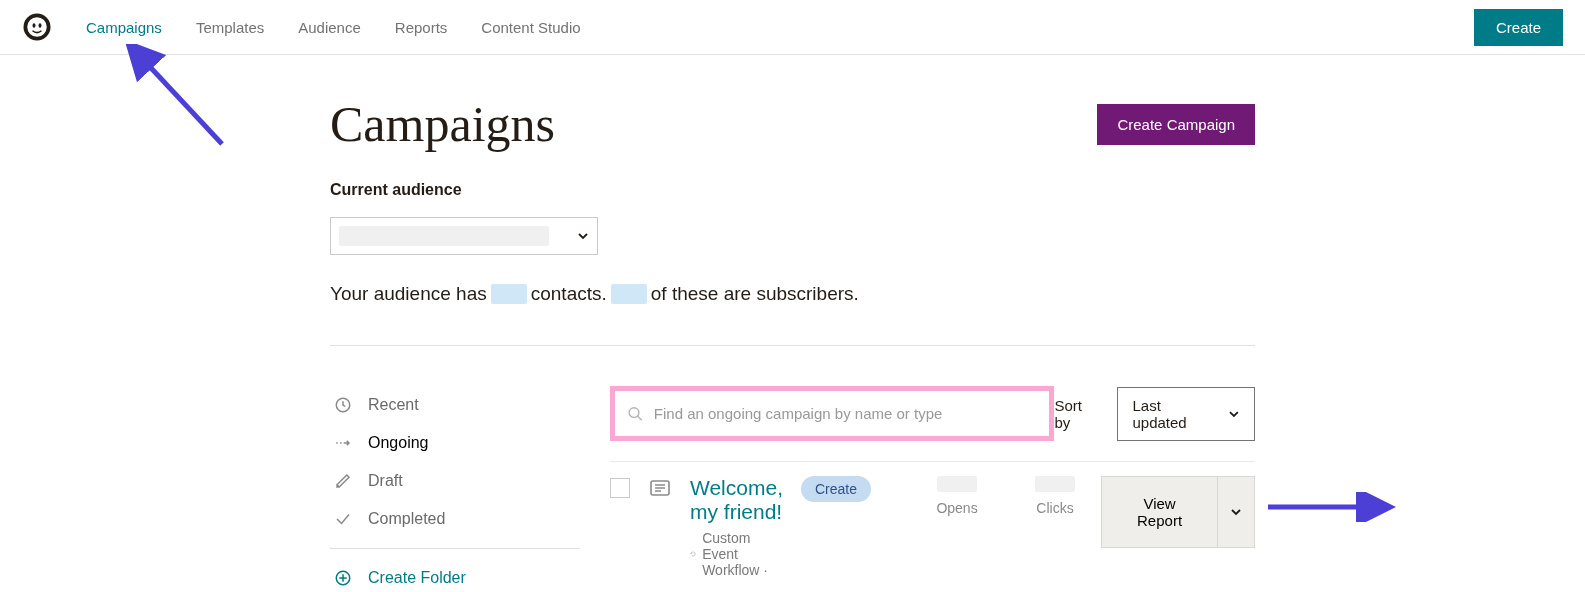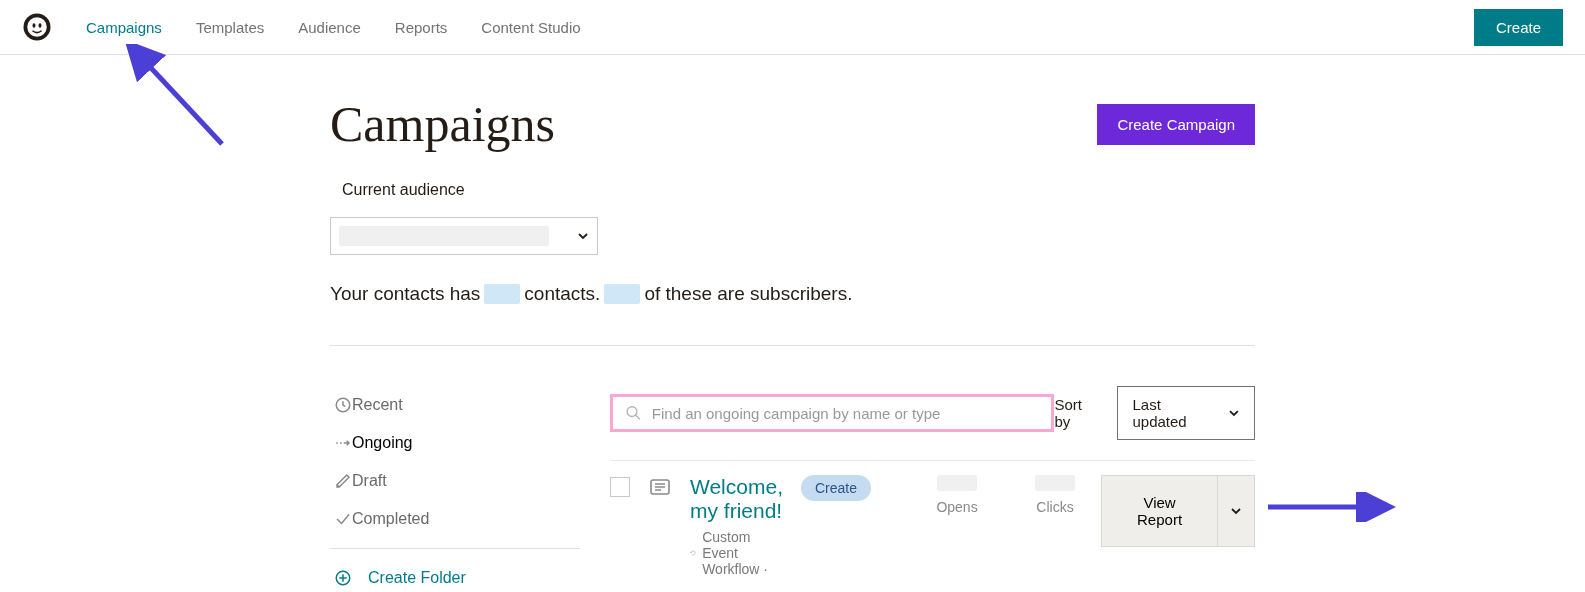--- a/index.html
+++ b/index.html
@@ -43,29 +43,29 @@
       align-items: center;
       justify-content: space-between;
       margin-bottom: 28px;
     }
     .page-title {
       font-family: Georgia, "Times New Roman", serif;
       font-size: 50px;
       font-weight: 400;
     }
     .create-campaign-btn {
-      background: #6d28d9;
+      background: #701a75;
       color: #ffffff;
       border: none;
       padding: 12px 20px;
       font-size: 15px;
       font-weight: 500;
       cursor: pointer;
     }
-    .audience-label { font-size: 16px; font-weight: 400; margin-bottom: 18px; margin-left: 12px; }
+    .audience-label { font-size: 16px; font-weight: 700; margin-bottom: 18px; }
     .audience-select {
       width: 268px;
       height: 38px;
       border: 1px solid #c9c9c9;
       display: flex;
       align-items: center;
       justify-content: space-between;
       padding: 0 8px;
       cursor: pointer;
       margin-bottom: 28px;
@@ -85,20 +85,21 @@
       border-top: 1px solid #e0e0e0;
       margin-top: 40px;
       margin-bottom: 40px;
     }
     
     .lower { display: flex; gap: 30px; }
     .sidebar { width: 250px; }
     .sidebar-item {
       display: flex;
       align-items: flex-start;
+      gap: 16px;
       padding: 10px 4px;
       cursor: pointer;
       font-size: 16px;
       color: #6a6a6a;
     }
     .sidebar-item.active { color: #000000; font-weight: 500; }
     .sidebar-item svg { width: 18px; height: 18px; flex-shrink: 0; }
     .sidebar-divider {
       border: none;
       border-top: 1px solid #e0e0e0;
@@ -116,22 +117,22 @@
     }
     .content { flex: 1; }
     .search-row {
       display: flex;
       align-items: center;
       justify-content: space-between;
       margin-bottom: 20px;
     }
     .search-box {
       width: 448px;
-      height: 38px;
-      border: 3px solid #f9a8d4;
+      height: 55px;
+      border: 5px solid #f9a8d4;
       display: flex;
       align-items: center;
       padding: 0 12px;
       gap: 10px;
     }
     .search-box input {
       border: none;
       outline: none;
       font-size: 15px;
       width: 100%;
@@ -274,21 +275,21 @@
   <div class="audience-label">Current audience</div>
 
   <div class="audience-select">
     <span class="redact" style="width:210px;height:20px;"> </span>
     <svg width="12" height="12" viewBox="0 0 12 12">
         <path d="M2 4 L6 8 L10 4" stroke="#241c15" stroke-width="1.8" fill="none"></path>
       </svg>
   </div>
 
   <div class="audience-text">
-    <span>Your contacts has</span>
+    <span>Your audience has</span>
     <span class="bluebox"></span>
     <span>contacts.</span>
     <span class="bluebox"></span>
     <span>of these are subscribers.</span>
   </div>
 
   <hr class="divider">
 
   <div class="lower">
 

